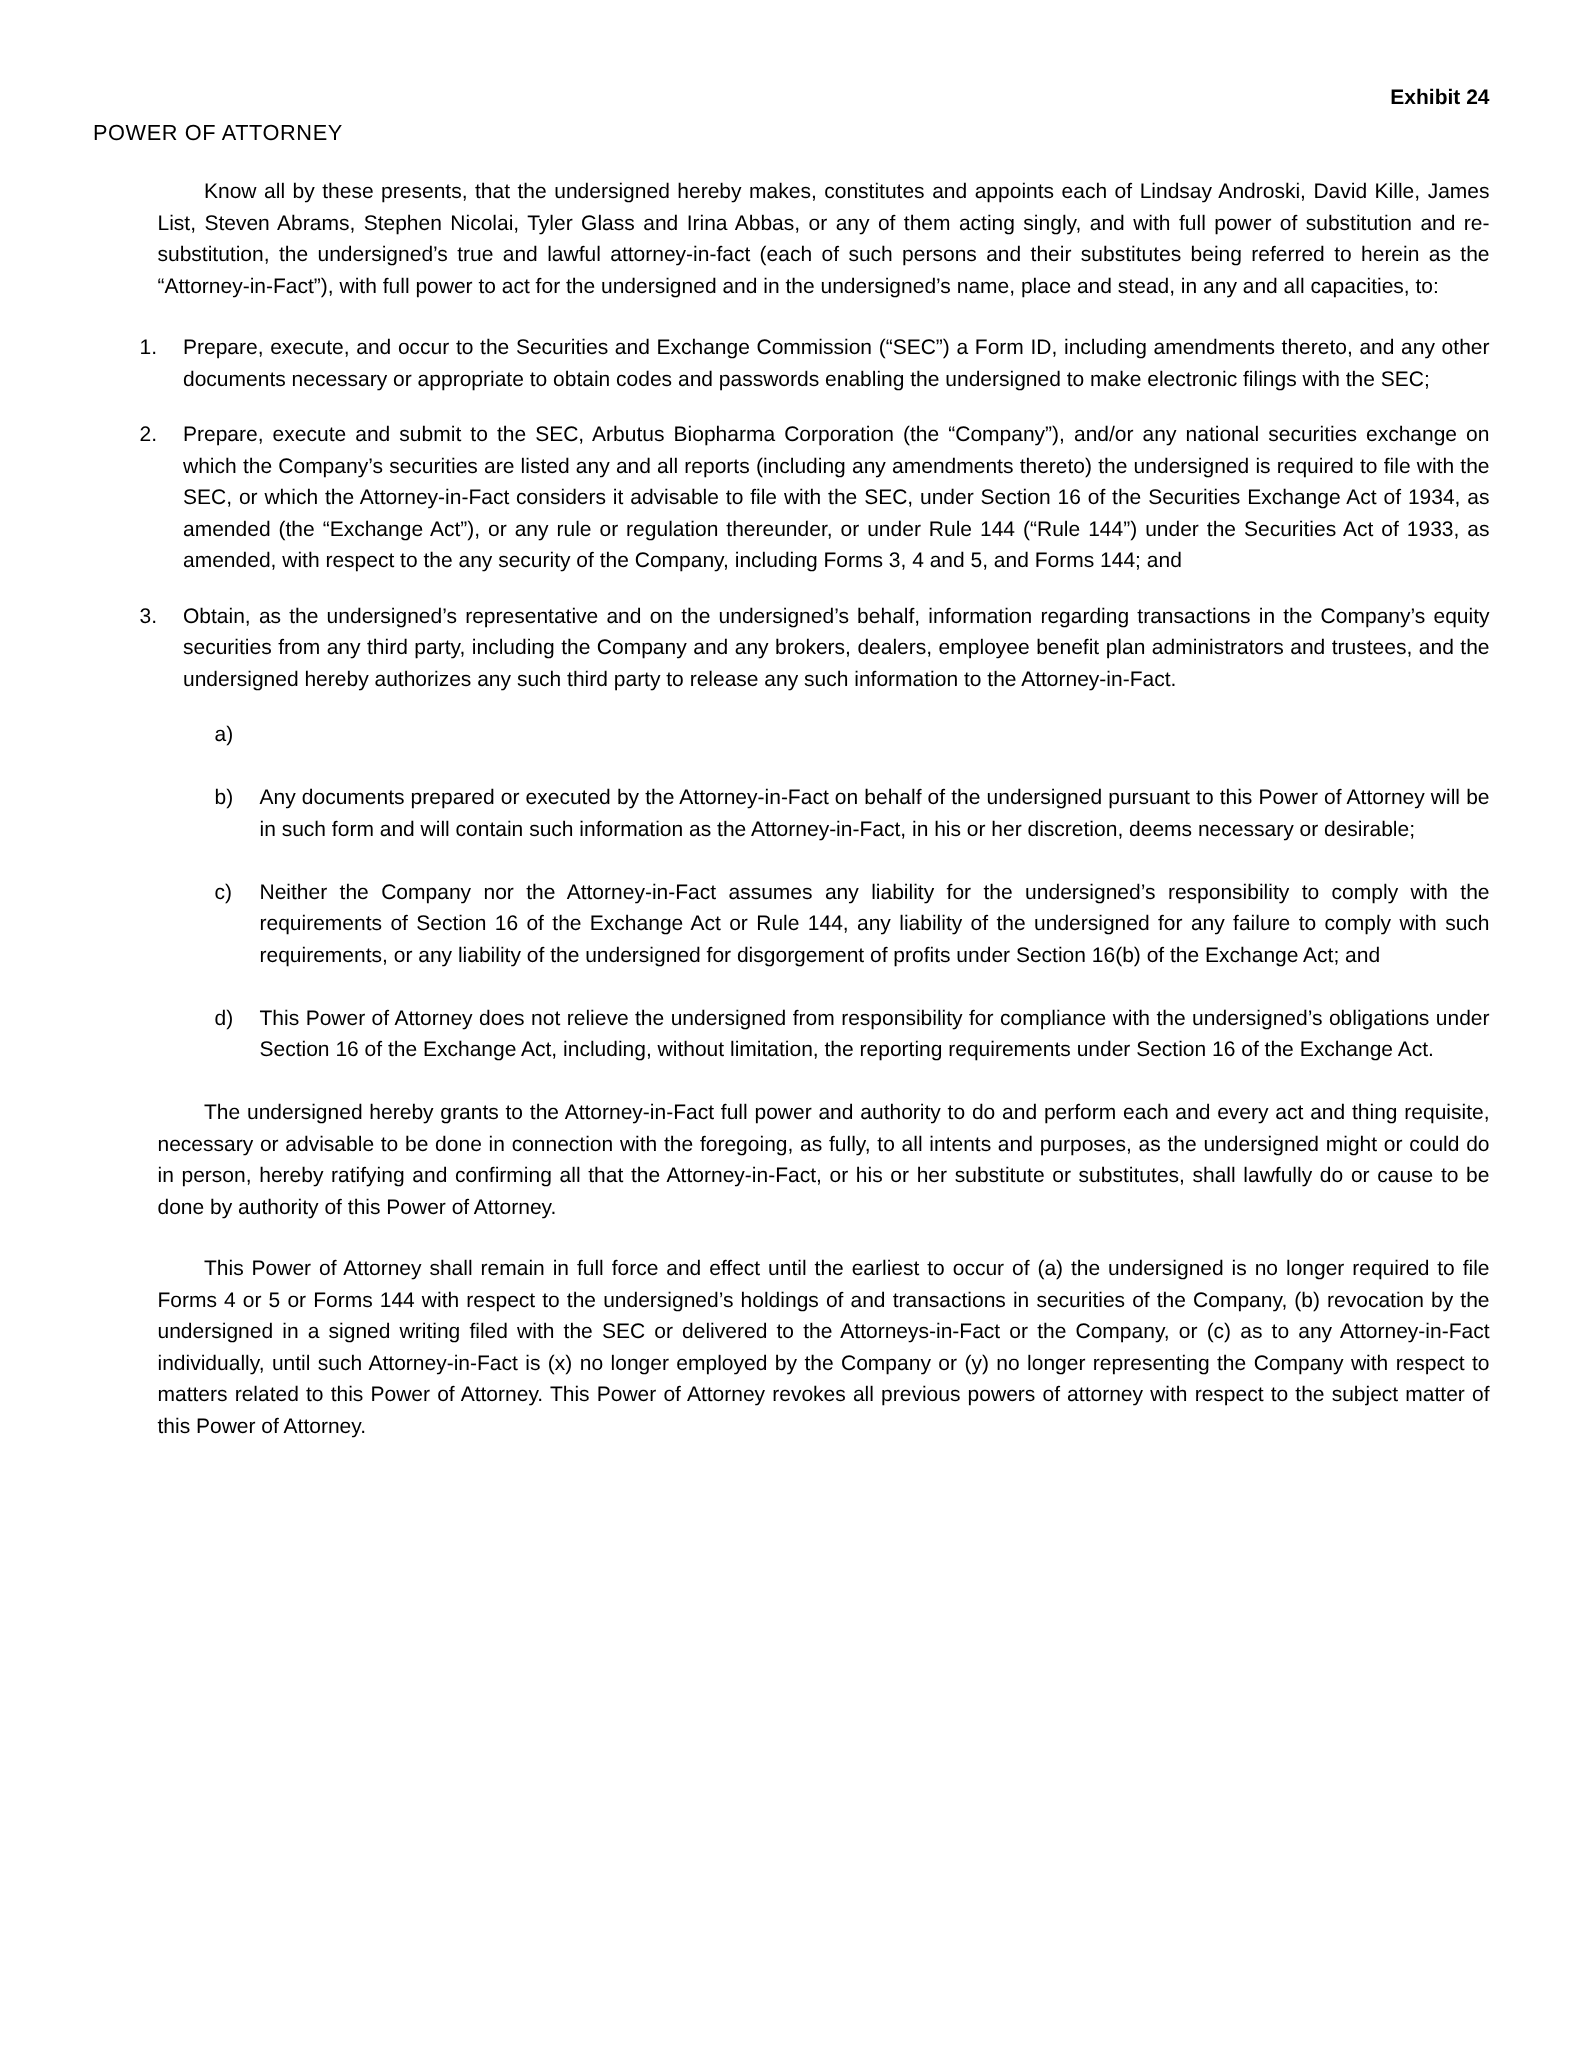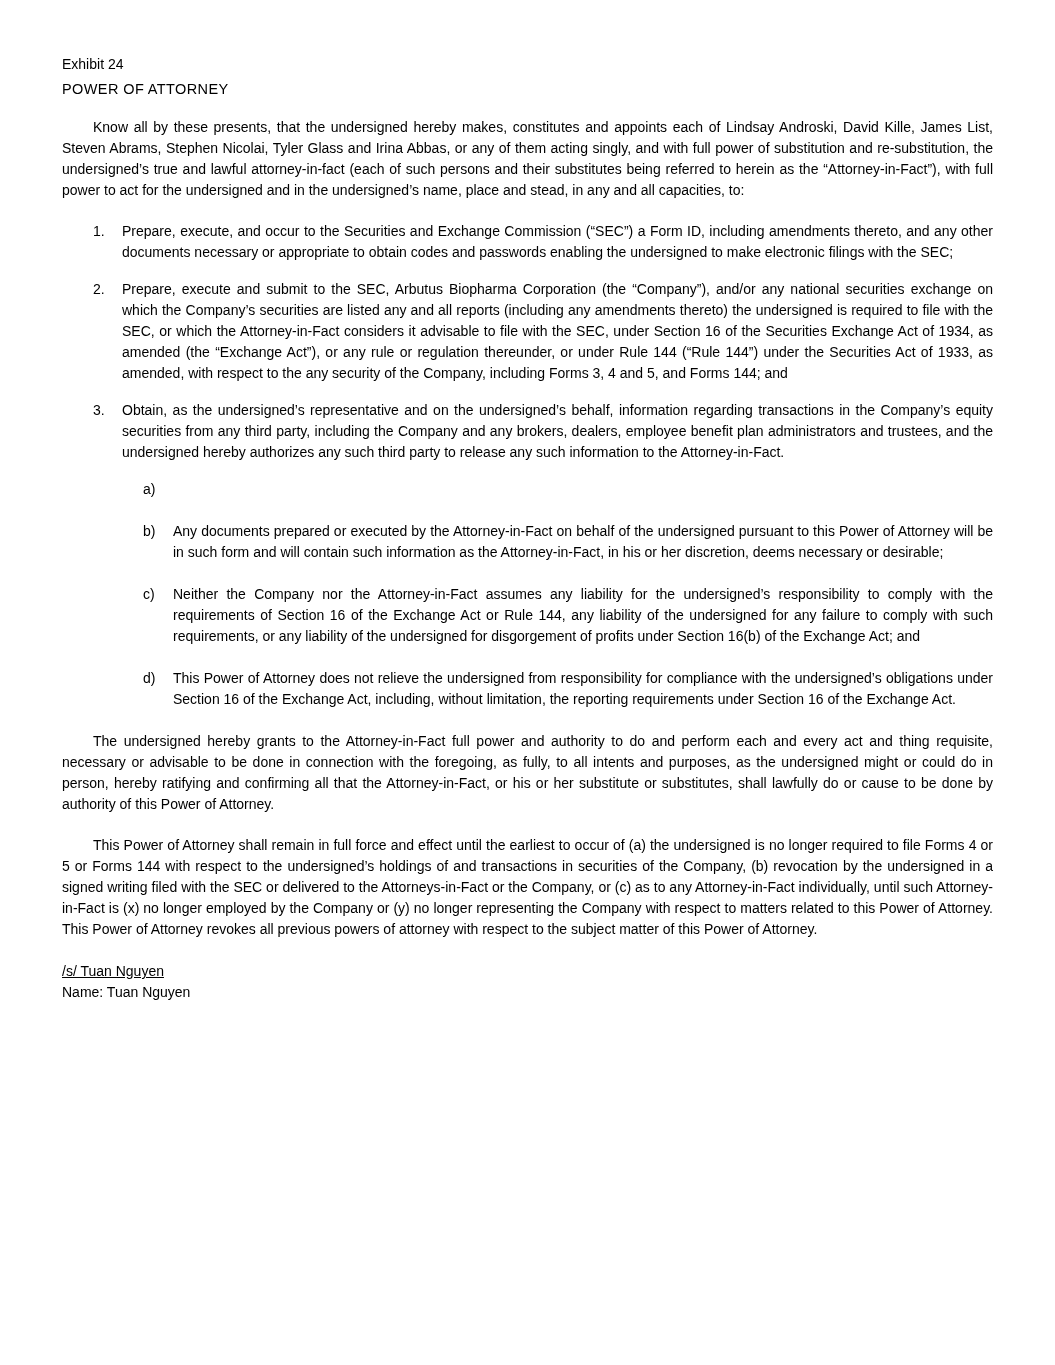--- a/index.html
+++ b/index.html
@@ -13,34 +13,36 @@
     margin: 0 auto;
     background: #ffffff;
     box-sizing: border-box;
     padding: 54px 62px 40px 62px;
     font-family: "Liberation Sans", "DejaVu Sans", sans-serif;
     font-size: 14px;
     line-height: 21px;
     color: #000000;
   }
   .exhibit {
-    text-align: left;
+    text-align: right;
     margin: 0 0 4px 0;
+    font-weight: bold;
   }
   .doc-title {
     font-size: 14.5px;
     letter-spacing: 0.4px;
     margin: 0 0 17px 0;
   }
   p.para {
     margin: 0 0 20px 0;
     text-align: justify;
   }
   p.indent {
     text-indent: 31px;
+    margin-left: 43px;
   }
   .num-list {
     margin: 0 0 0 0;
   }
   .list-item {
     display: flex;
     margin: 0 0 16px 0;
   }
   .num-item {
     padding-left: 31px;
@@ -135,20 +137,14 @@
       <span class="item-text">This Power of Attorney does not relieve the undersigned from responsibility for compliance with the undersigned’s obligations under Section 16 of the Exchange Act, including, without limitation, the reporting requirements under Section 16 of the Exchange Act.</span>
     </div>
 
   </div>
 
   <p class="para indent grant-para">The undersigned hereby grants to the Attorney-in-Fact full power and authority to do and perform each and every act and thing requisite, necessary or advisable to be done in connection with the foregoing, as fully, to all intents and purposes, as the undersigned might or could do in person, hereby ratifying and confirming all that the Attorney-in-Fact, or his or her substitute or substitutes, shall lawfully do or cause to be done by authority of this Power of Attorney.</p>
 
   <p class="para indent">This Power of Attorney shall remain in full force and effect until the earliest to occur of (a) the undersigned is no longer required to file Forms 4 or 5 or Forms 144 with respect to the undersigned’s holdings of and transactions in securities of the Company, (b) revocation by the undersigned in a signed writing filed with the SEC or delivered to the Attorneys-in-Fact or the Company, or (c) as to any Attorney-in-Fact individually, until such Attorney-in-Fact is (x) no longer employed by the Company or (y) no longer representing the Company with respect to matters related to this Power of Attorney. This Power of Attorney revokes all previous powers of attorney with respect to the subject matter of this Power of Attorney.</p>
 
 
-  <div class="signature-block">
-    <div>
-      <span class="sig-line">/s/ Tuan Nguyen</span>
-    </div>
-    <div class="sig-name">Name: Tuan Nguyen</div>
-  </div>
 
 </div>
 
 </body></html>

